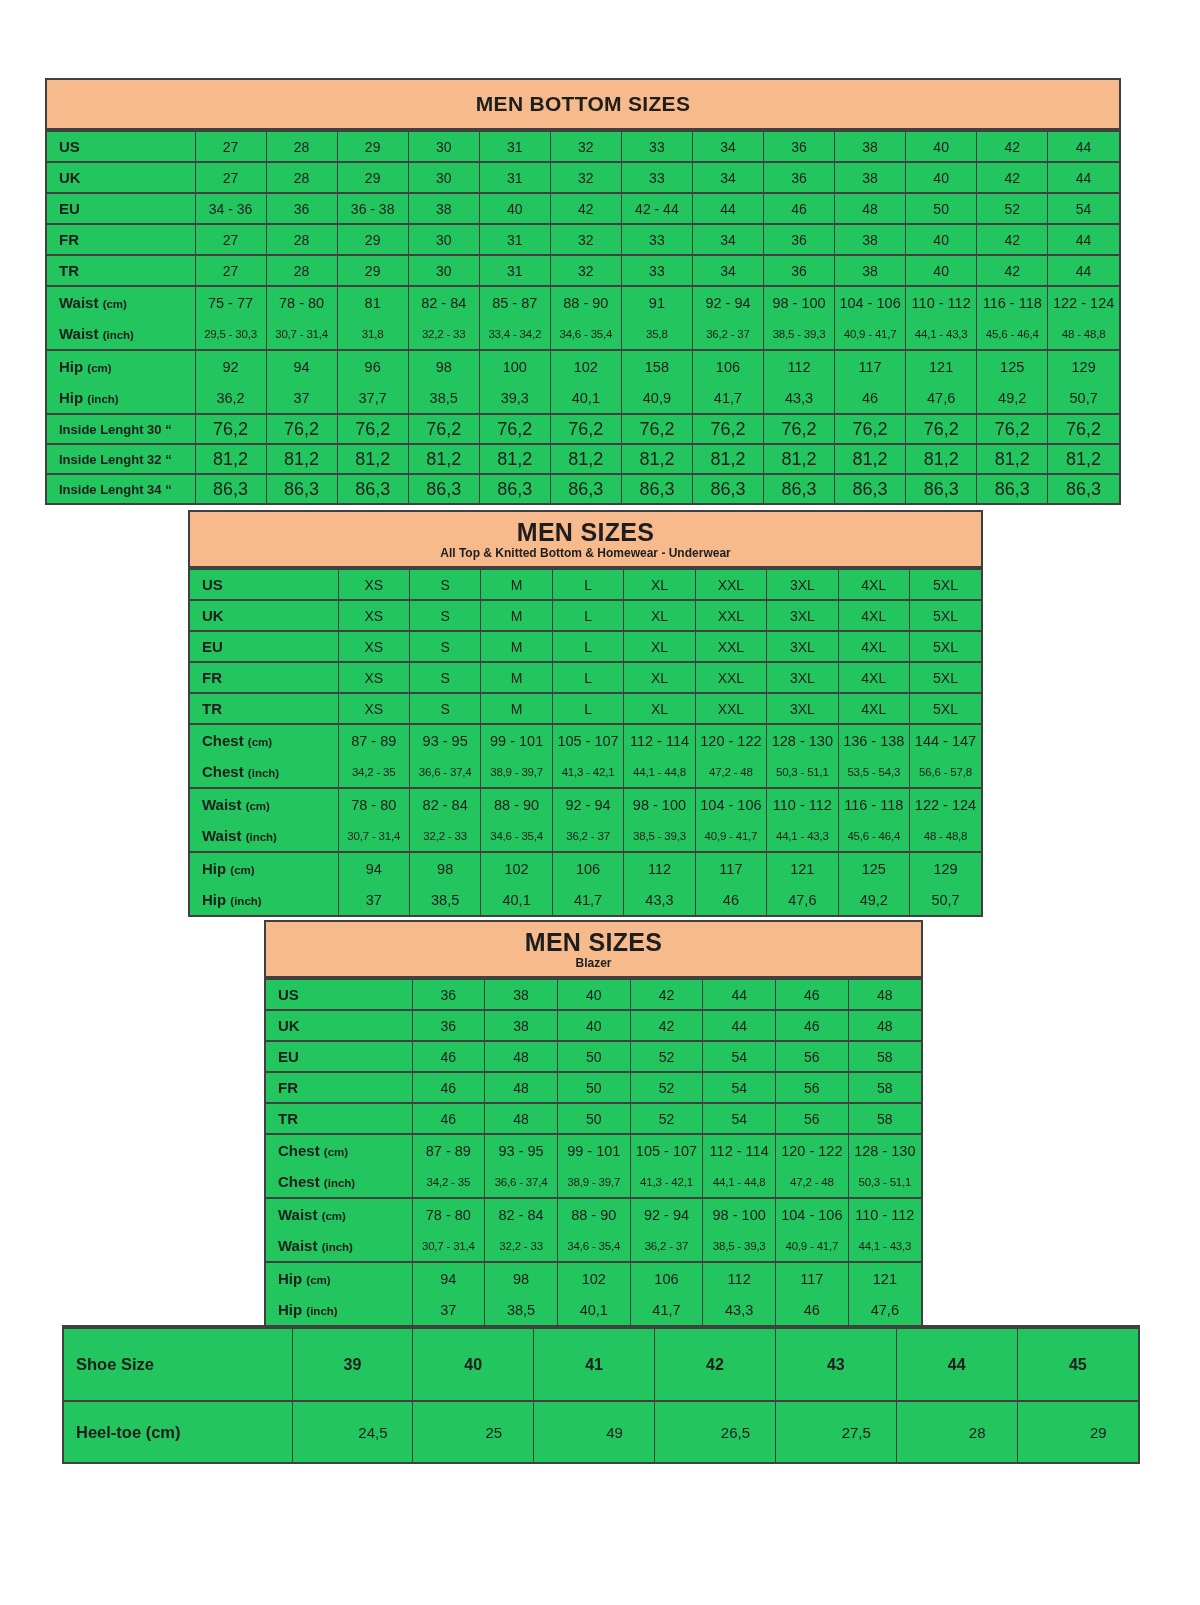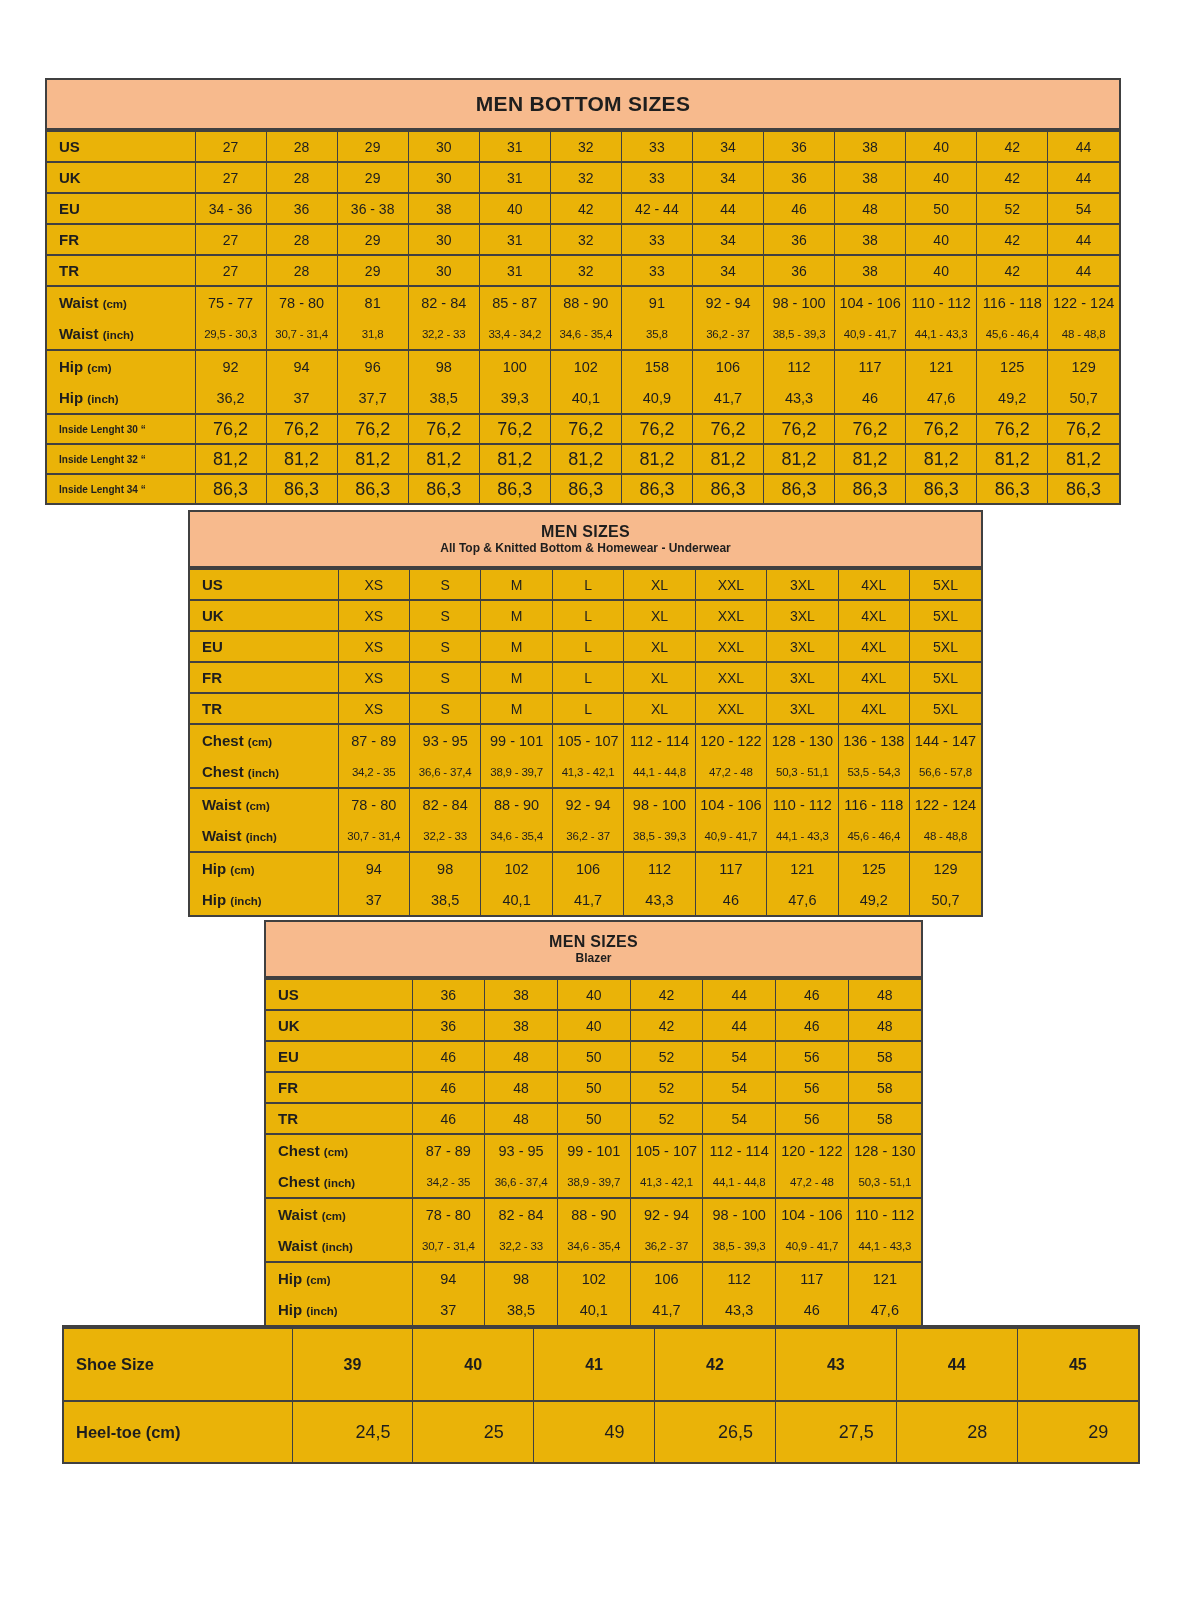--- a/index.html
+++ b/index.html
@@ -9,21 +9,21 @@
     height: 1605px;
     background: #ffffff;
     font-family: "Liberation Sans", sans-serif;
     color: var(--text, #1e1e1e);
     position: relative;
   }
   .size-table {
     position: absolute;
     border: 2px solid var(--border, #404040);
     box-sizing: border-box;
-    background: #eab308;
+    background: #22c55e;
   }
   .t1 { left: 45px;  top: 78px;   width: 1076px; }
   .t2 { left: 188px; top: 510px;  width: 795px;  }
   .t3 { left: 264px; top: 920px;  width: 659px;  }
   .t4 { left: 62px;  top: 1325px; width: 1078px; }
 
   .band {
     background: var(--header-bg, #f7ba8d);
     border-bottom: 2px solid var(--border, #404040);
     display: flex;
@@ -34,21 +34,21 @@
   }
   .t1 .band { height: 48px; }
   .t2 .band, .t3 .band { height: 54px; }
   .t4 .band { height: 58px; }
   .band .title {
     font-weight: bold;
     font-size: 21px;
     letter-spacing: 0.3px;
     line-height: 1.05;
   }
-  .t2 .band .title, .t3 .band .title { font-size: 16px; }
+  .t2 .band .title, .t3 .band .title { font-size: 25px; }
   .band .subtitle {
     font-weight: bold;
     font-size: 12px;
     margin-top: 2px;
     line-height: 1;
   }
 
   table {
     border-collapse: collapse;
     width: 100%;
@@ -75,23 +75,23 @@
 
   .t1 col.label-col { width: 148px; }
   .t2 col.label-col { width: 148px; }
   .t3 col.label-col { width: 146px; }
   .t4 col.label-col { width: 228px; }
 
   tr.size  td { height: 29px; font-size: 14px; }
   tr.val   td { height: 31px; font-size: 14.5px; }
   tr.valsm td { height: 31px; font-size: 11.5px; letter-spacing: -0.2px; }
   tr.il    td { height: 28px; font-size: 18px; }
-  tr.il    th { font-size: 10px; }
+  tr.il    th { font-size: 13px; }
   tr.shoe  td { height: 71px; font-size: 16px; font-weight: bold; }
-  tr.heel  td { height: 60px; font-size: 18px; padding-left: 41px; }
+  tr.heel  td { height: 60px; font-size: 15px; padding-left: 41px; }
   .t4 th.rowlabel { font-size: 16.5px; }
   .t4 th.rowlabel .unit { font-size: 16.5px; }
 </style>
 </head>
 <body>
 
 <main>
   <section class="size-table t1">
       <div class="band">
         <div class="title">MEN BOTTOM SIZES</div>

